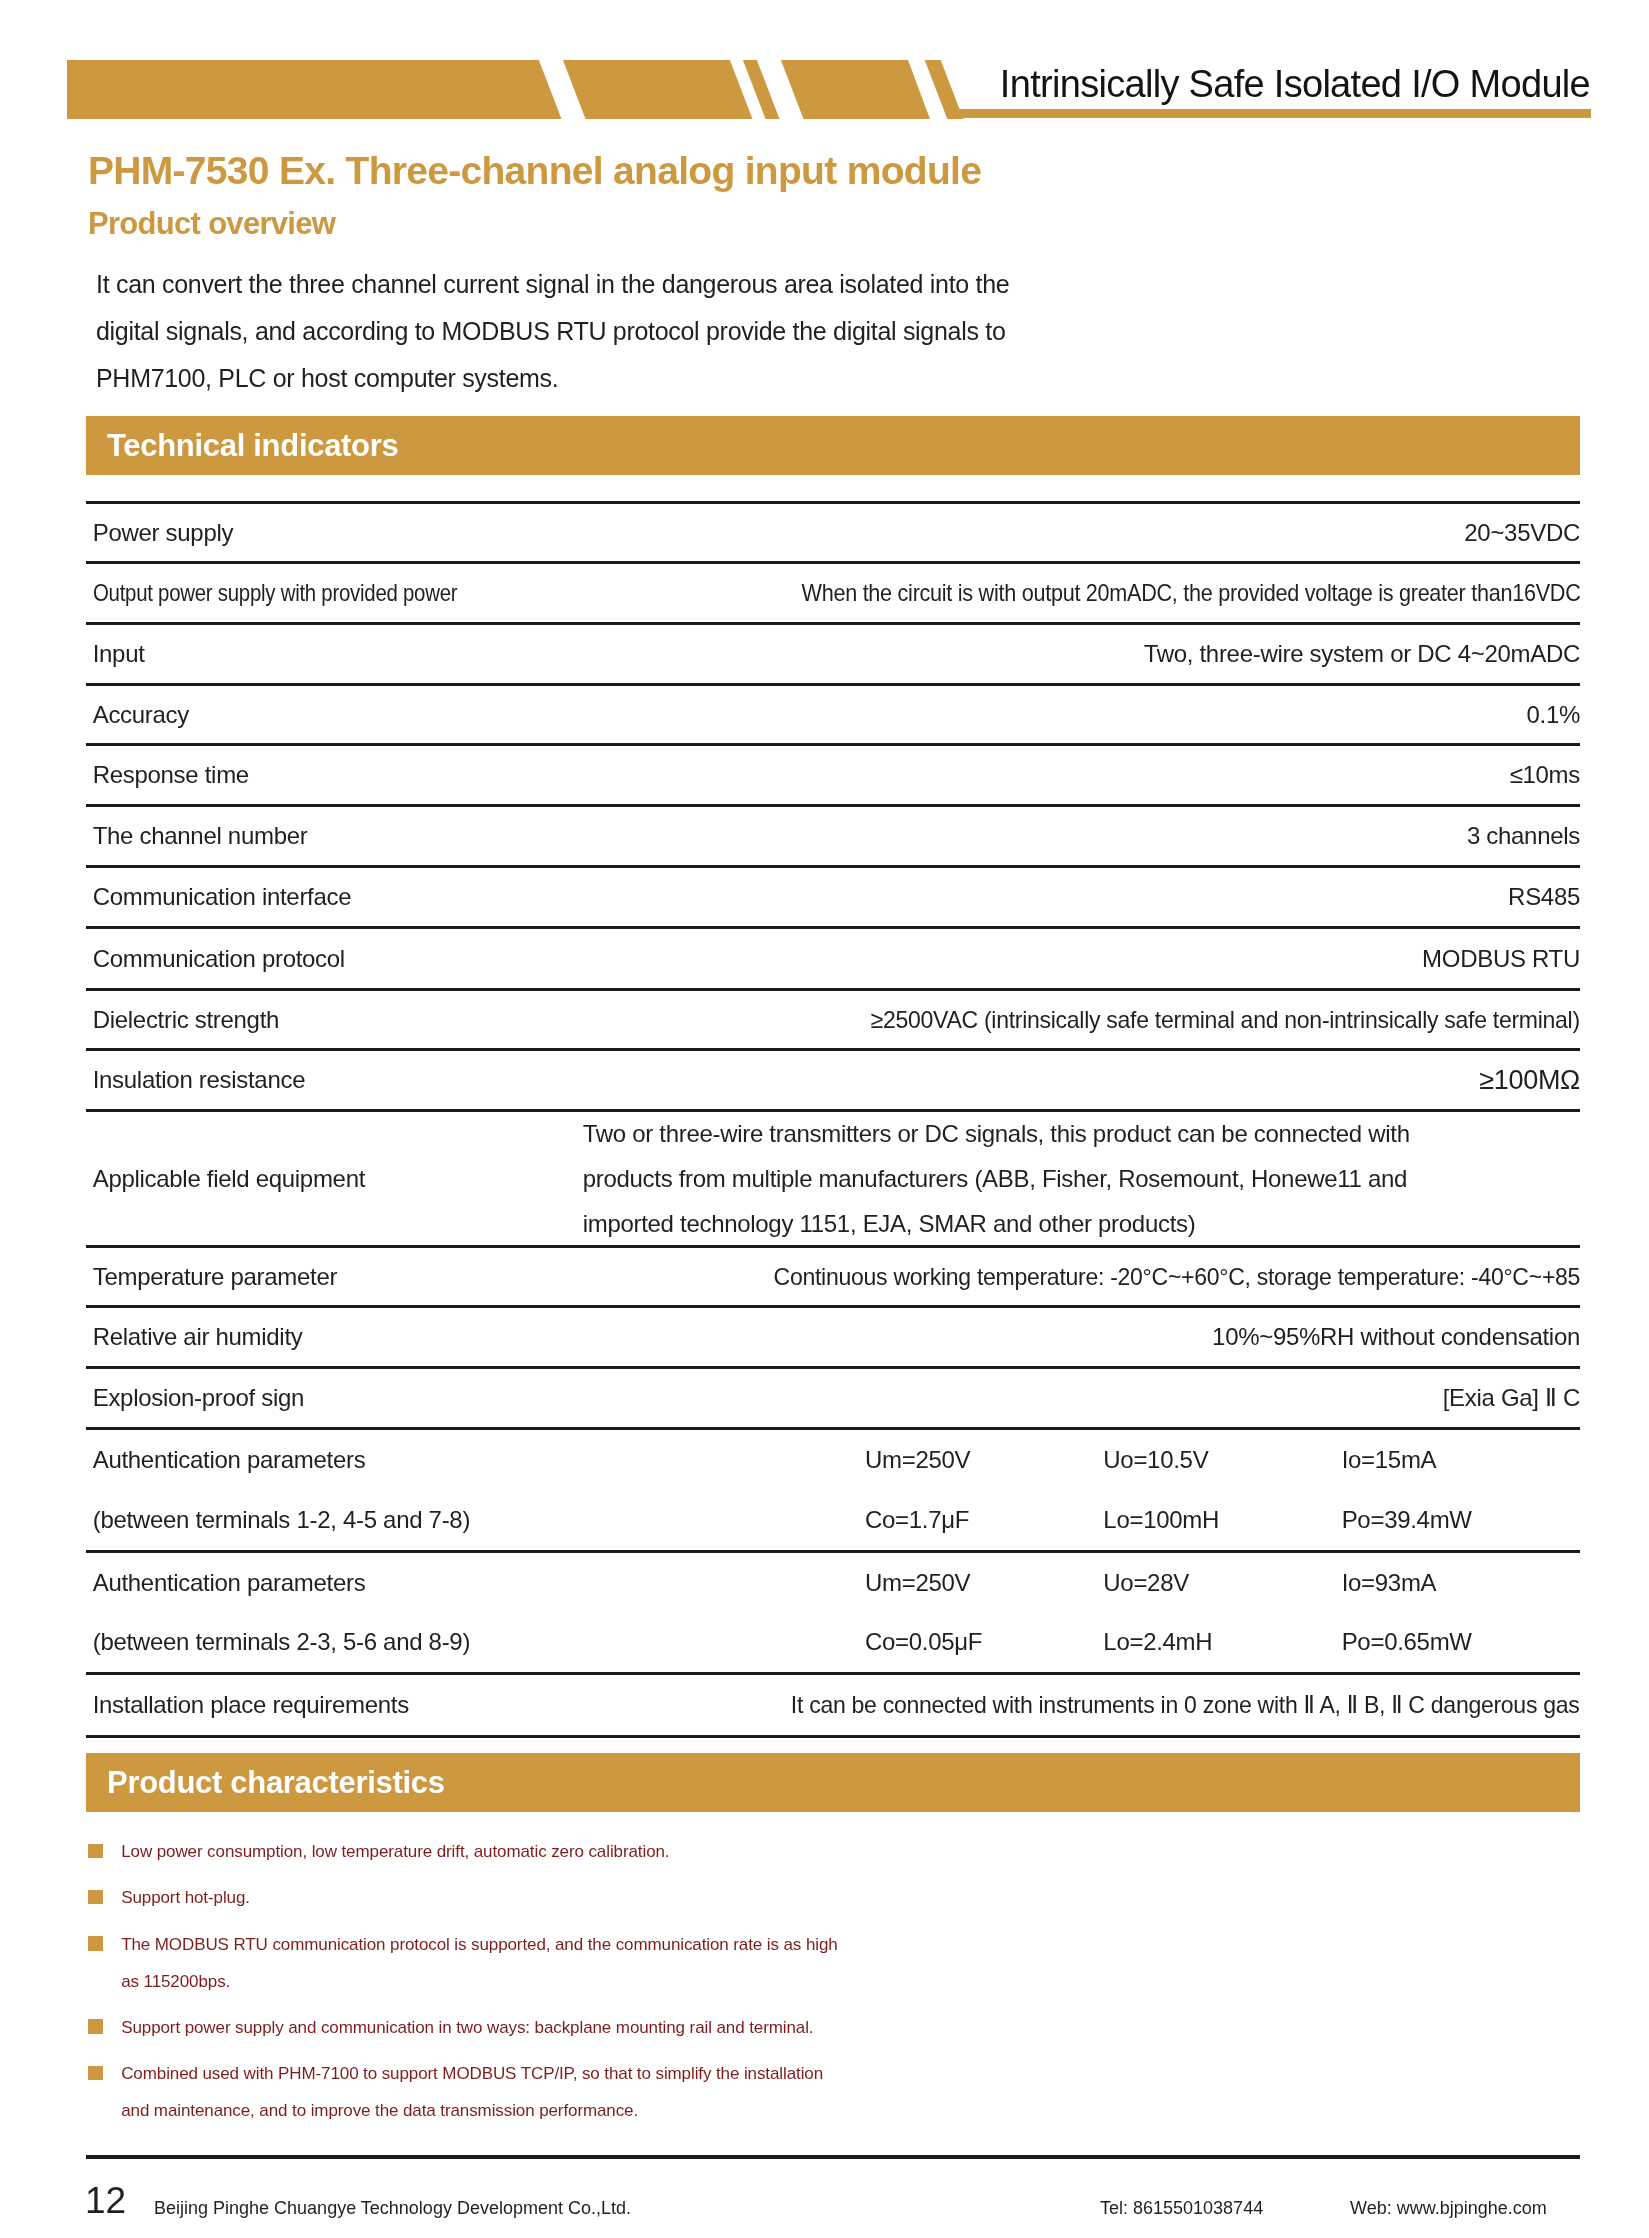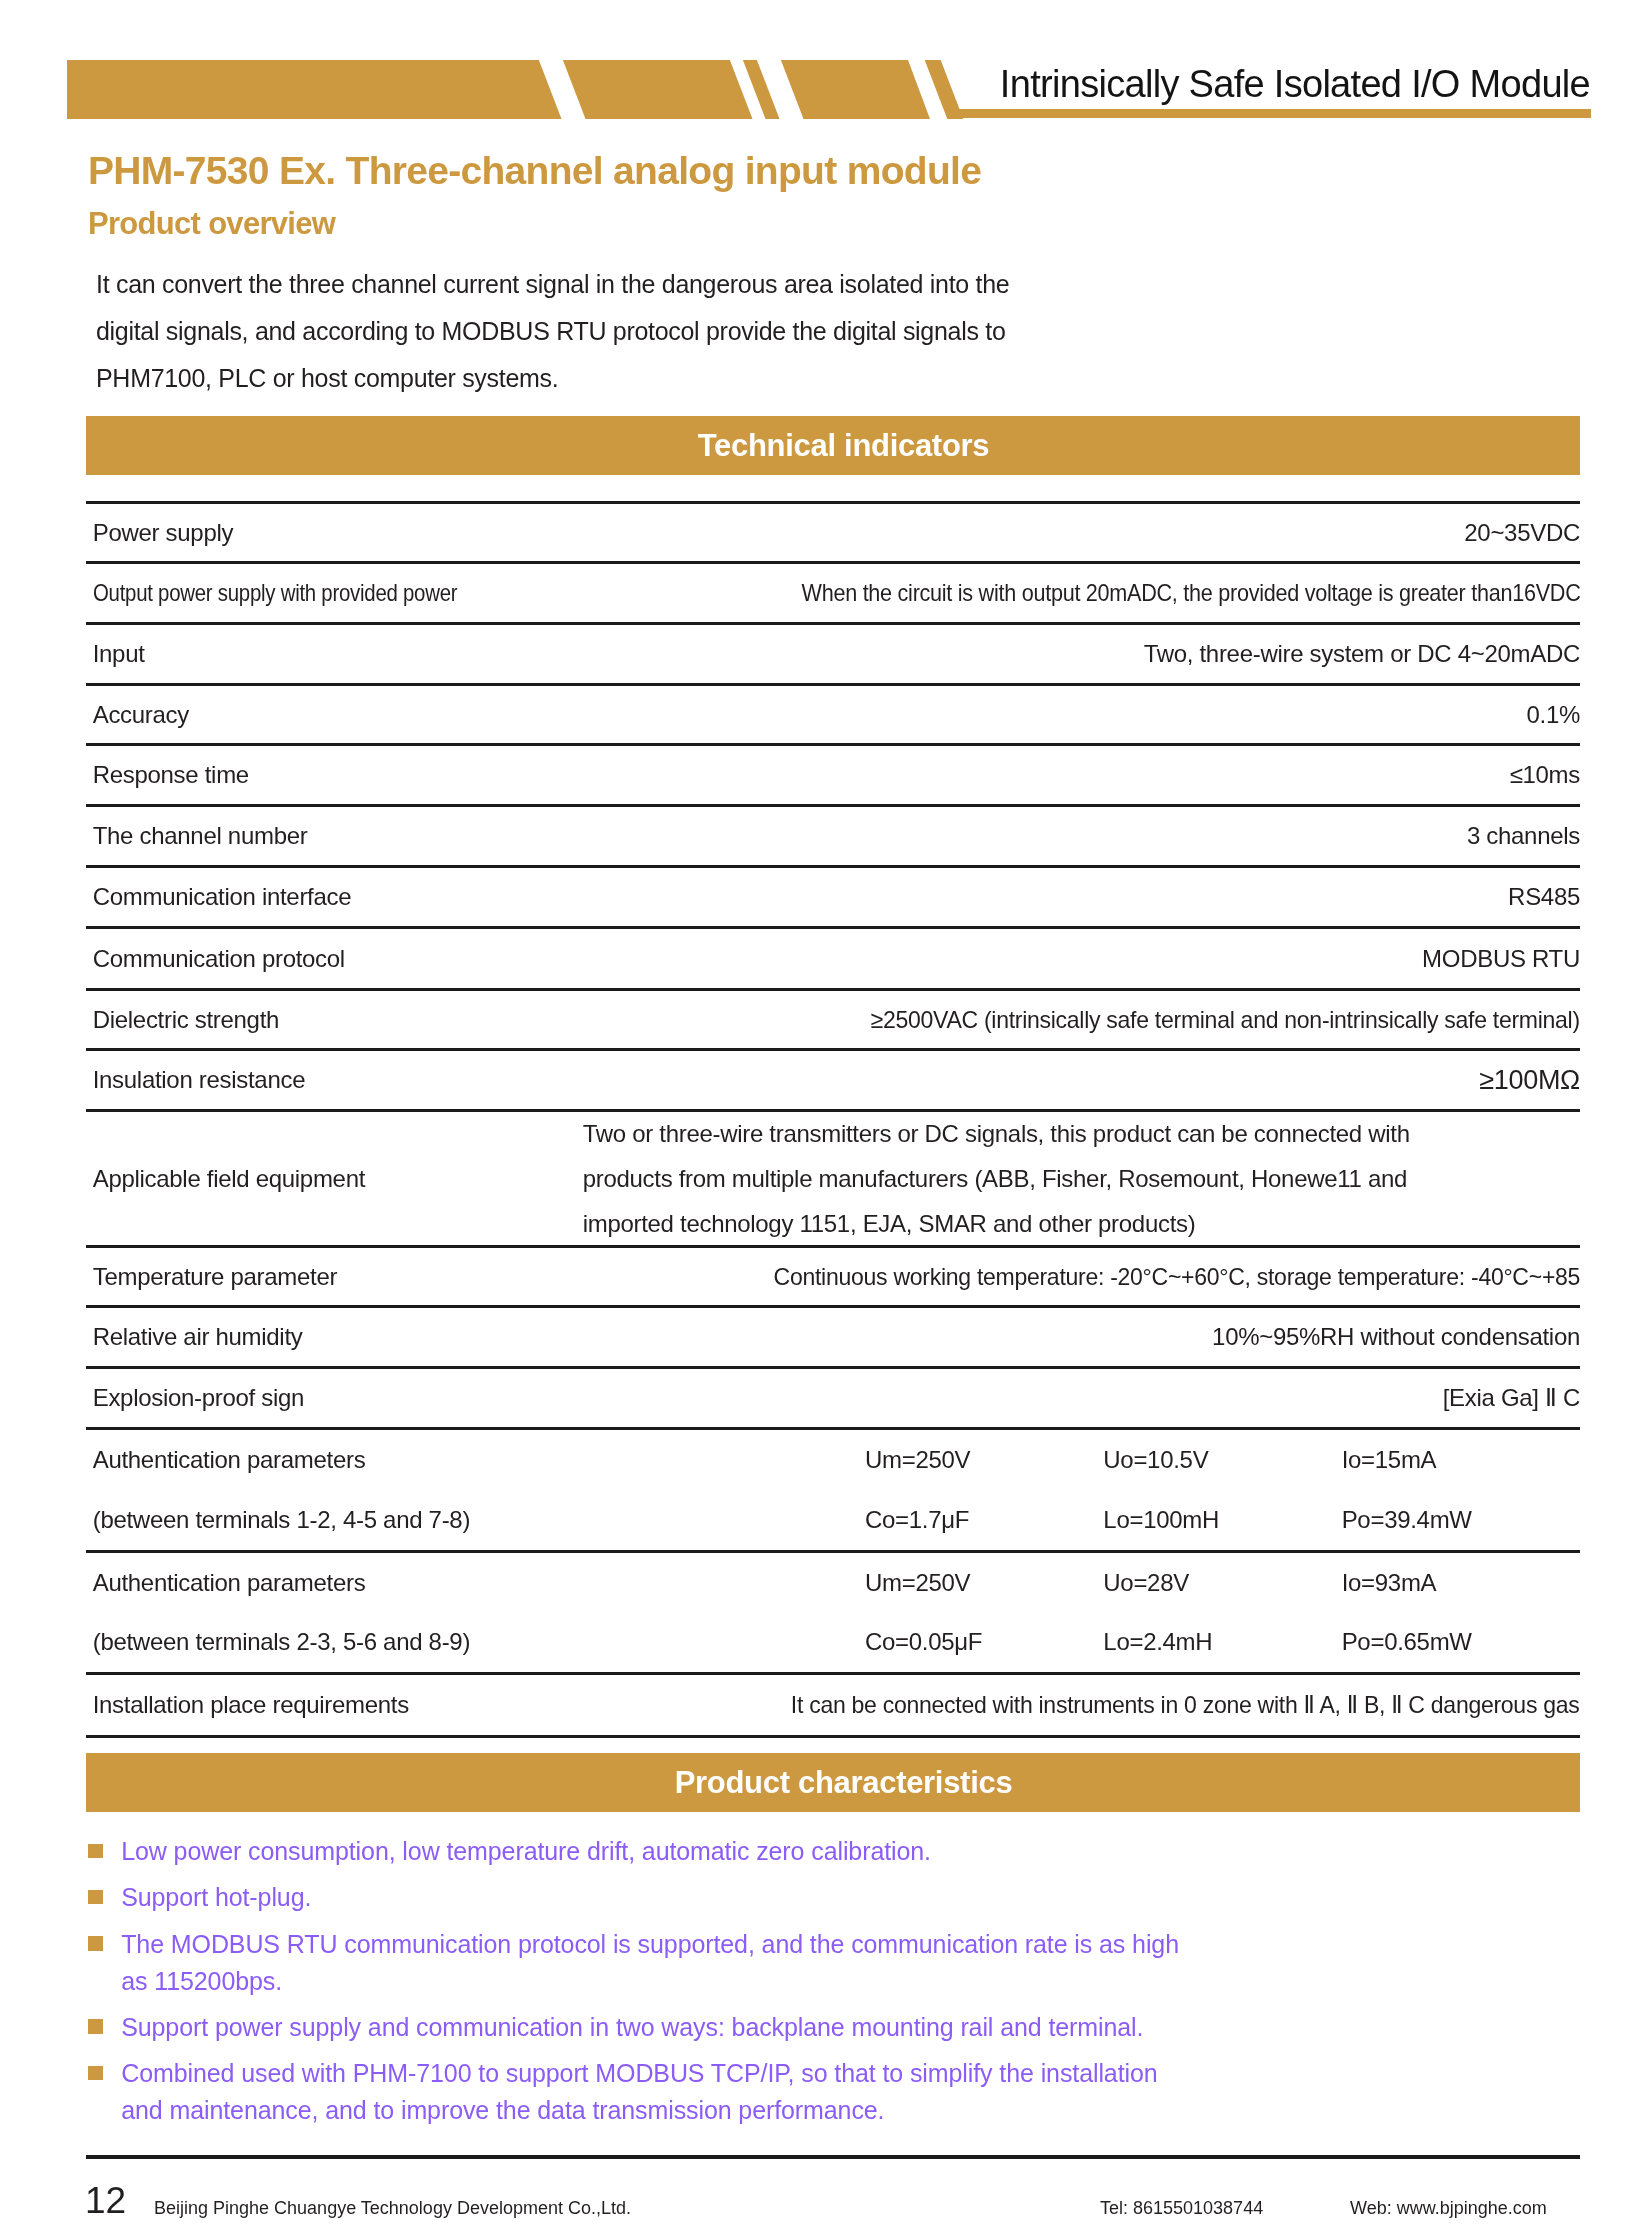--- a/index.html
+++ b/index.html
@@ -25,21 +25,21 @@
   .doc-title { position:absolute; left:88px; top:149px; font-size:39px; font-weight:bold;
     color:#CD9940; letter-spacing:-0.7px; white-space:nowrap; }
   .overview-heading { position:absolute; left:88px; top:206px; font-size:31px; font-weight:bold;
     color:#CD9940; letter-spacing:-0.7px; }
   .overview-para { position:absolute; left:96px; top:261px; font-size:25px; line-height:47px;
     color:#231F20; letter-spacing:-0.3px; }
 
   
   .section-banner { position:absolute; left:86px; width:1494px; height:59px; background:#CD9940;
     color:#ffffff; font-size:31px; font-weight:bold; line-height:59px; padding-left:21px;
-    letter-spacing:-0.3px;text-align:center; }
+    letter-spacing:-0.3px; }
   .section-banner.tech { top:416px; }
   .section-banner.chars { top:1753px; }
 
   
   .spec-table { position:absolute; left:86px; top:501px; width:1494px; border-top:3.3px solid #1b1b1b; }
   .spec-row { display:flex; align-items:center; justify-content:space-between;
     border-bottom:3.3px solid #1b1b1b; padding-left:6.7px; font-size:24px; letter-spacing:-0.3px; }
   .spec-label { white-space:nowrap; }
   .spec-value { text-align:right; white-space:nowrap; }
   .cond-l { display:inline-block; transform:scaleX(0.85); transform-origin:left center; }
@@ -53,21 +53,21 @@
   .spec-row.auth { padding-left:6.7px; }
   .auth-label { flex:1; display:flex; flex-direction:column; justify-content:space-around; height:100%; }
   .auth-cells { flex:0 0 715px; display:flex; flex-direction:column; justify-content:space-around; height:100%; }
   .auth-line { display:flex; }
   .auth-line span { flex:1; text-align:left; }
 
   
   .bullets { position:absolute; left:88px; top:1833px; width:1503px; }
   .bullet { display:flex; margin-bottom:9.3px; }
   .bullet-sq { flex:0 0 14.6px; width:14.6px; height:14.6px; background:#CD9940; margin-top:10.6px; margin-right:18.6px; }
-  .bullet-text { font-size:25px; line-height:37px; color:#8b5cf6; letter-spacing:-0.1px; }
+  .bullet-text { font-size:17px; line-height:37px; color:#7f1d1d; letter-spacing:-0.1px; }
 
   
   .footer-line { position:absolute; left:86px; top:2155px; width:1494px; height:4px; background:#1b1b1b; }
   .footer-pagenum { position:absolute; left:85px; top:2180px; font-size:37px; color:#231F20; }
   .footer-company { position:absolute; left:154px; top:2198px; font-size:18px; color:#231F20; }
   .footer-tel { position:absolute; left:1100px; top:2198px; font-size:18px; color:#231F20; }
   .footer-web { position:absolute; left:1350px; top:2198px; font-size:18px; color:#231F20; }
 </style>
 </head>
 <body>

